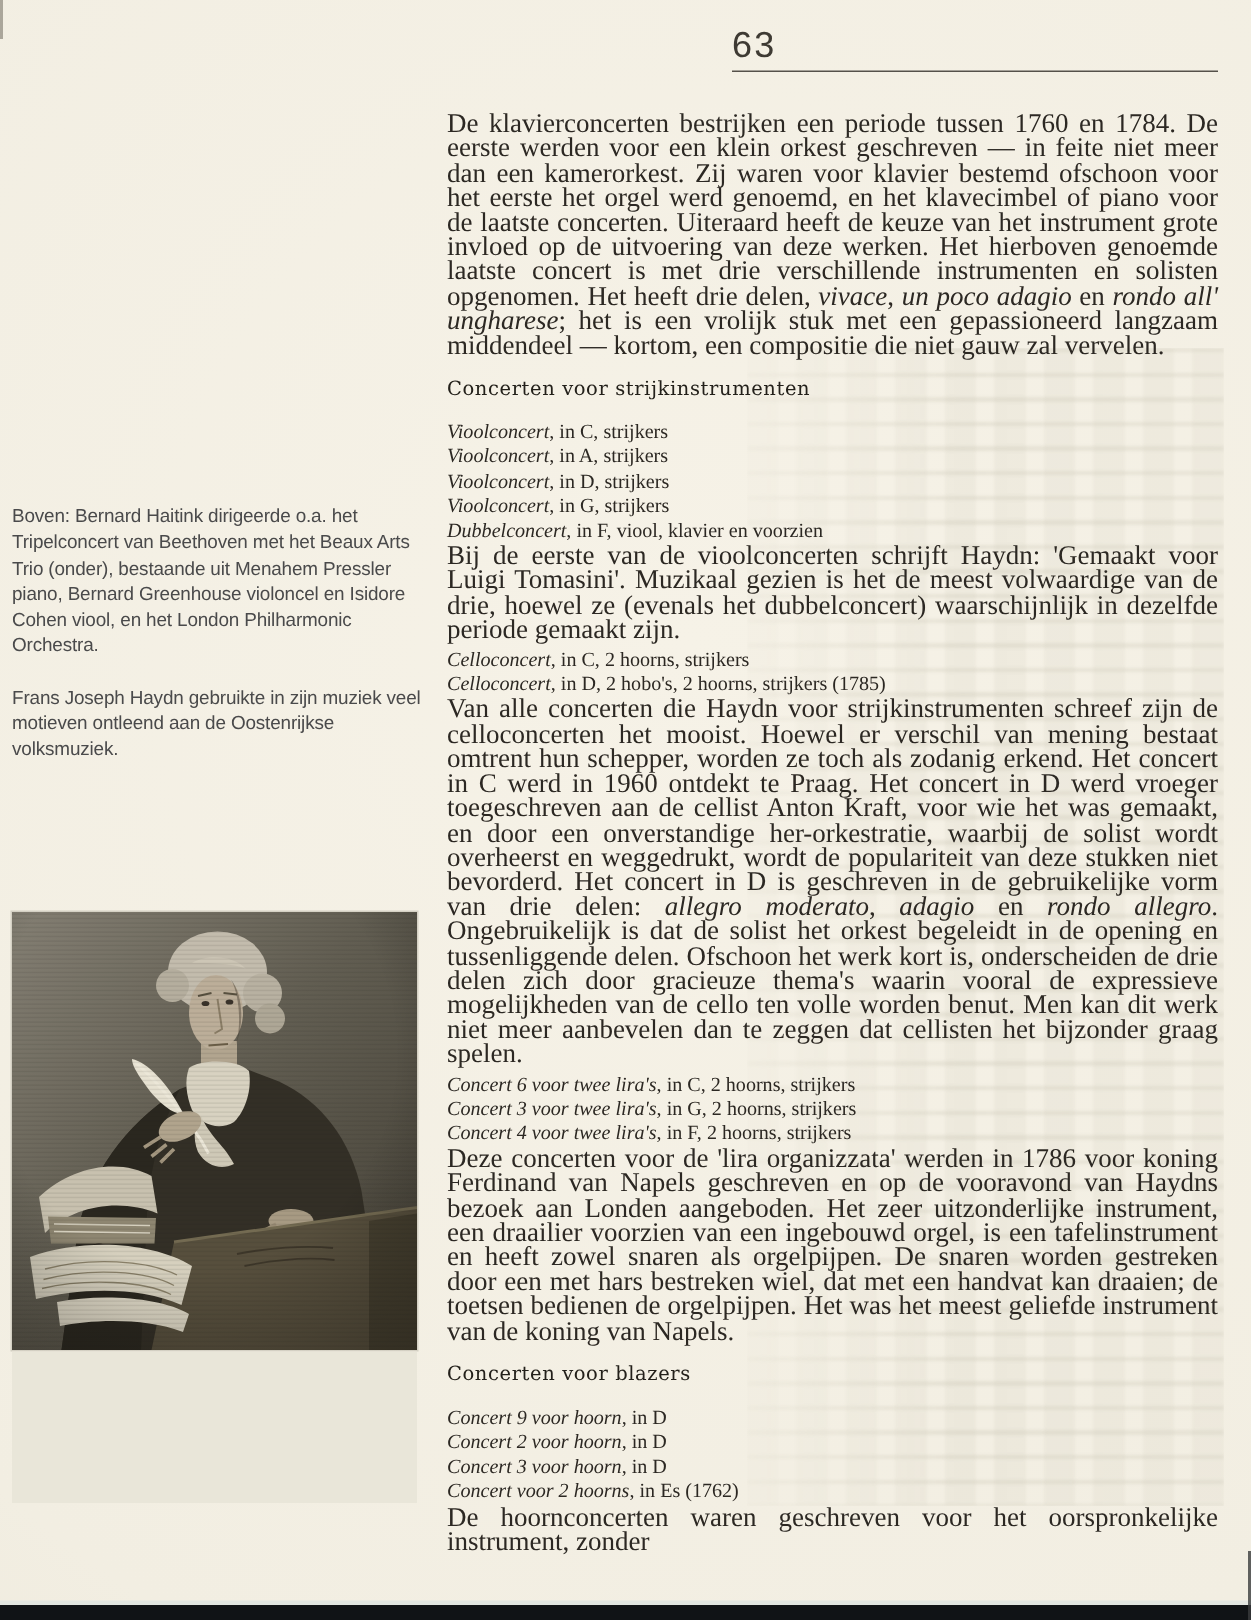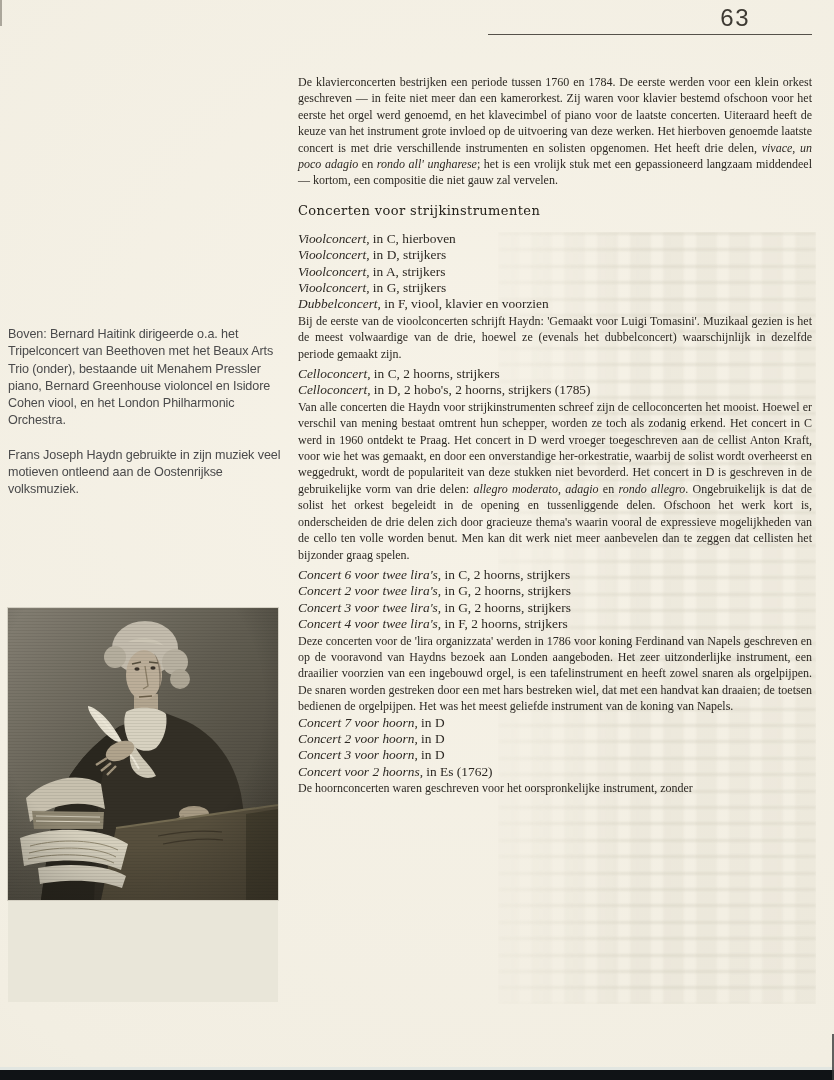--- a/index.html
+++ b/index.html
@@ -17,38 +17,38 @@
   
   .bleed{position:absolute;left:498px;top:232px;width:318px;height:772px;pointer-events:none;
     background-image:
       repeating-linear-gradient(180deg, rgba(142,138,112,.34) 0 3px, rgba(0,0,0,0) 3px 16.4px),
       repeating-linear-gradient(90deg, rgba(146,142,118,.18) 0 21px, rgba(0,0,0,0) 21px 33px);
     filter:blur(1.1px);opacity:.42;
     -webkit-mask-image:linear-gradient(90deg, rgba(0,0,0,.25) 0, rgba(0,0,0,.95) 45%, rgba(0,0,0,.8) 100%);
     mask-image:linear-gradient(90deg, rgba(0,0,0,.25) 0, rgba(0,0,0,.95) 45%, rgba(0,0,0,.8) 100%);}
 
   
-  .pagehead{position:absolute;left:488px;top:6px;width:324px;text-align:right;}
+  .pagehead{position:absolute;left:488px;top:19px;width:324px;}
   .pagenum{display:inline-block;margin-right:62px;font-family:"Liberation Sans", sans-serif;
     font-size:24px;line-height:1;letter-spacing:1.5px;color:#3e3a33;}
   .pagerule{margin-top:4px;border-top:1.6px solid #55514a;height:0;}
 
   
-  .sidebar{position:absolute;left:8px;top:326px;width:280px;}
+  .sidebar{position:absolute;left:8px;top:336px;width:280px;}
   .caption{margin:0 0 17px 0;font-family:"Liberation Sans", sans-serif;font-size:12.6px;
     line-height:17.3px;color:#4a4a4b;letter-spacing:-0.1px;}
 
   .portrait{position:absolute;left:8px;top:608px;width:270px;height:292px;margin:0;
     box-shadow:0 0 0 1px rgba(120,115,100,.25);}
   .portrait svg{display:block;width:270px;height:292px;}
   .photo-foot{position:absolute;left:8px;top:901px;width:270px;height:101px;background:#e9e6d9;}
 
   
   .maincol{position:absolute;left:298px;top:0;width:514px;}
-  .body{margin:0;font-size:12px;line-height:16.4px;text-align:justify;}
+  .body{margin:0;font-size:18px;line-height:16.4px;text-align:justify;}
   .sect{margin:15px 0 12px 0;font-family:"DejaVu Serif", serif;font-weight:normal;
     font-size:13px;line-height:1.15;letter-spacing:.4px;color:#23201a;}
   .worklist{font-size:13.4px;line-height:16.4px;}
   .worklist.gap{margin-top:4px;}
   .work-item em, .body em{font-style:italic;}
   .spacer-top{height:74px;}
 </style>
 </head>
 <body>
 
@@ -140,45 +140,45 @@
   <div class="photo-foot"></div>
 
   <main class="maincol">
     <div class="spacer-top"></div>
 
     <p class="body"><span>De klavierconcerten bestrijken een periode tussen 1760 en 1784. De eerste werden voor een klein orkest geschreven — in feite niet meer dan een kamerorkest. Zij waren voor klavier bestemd ofschoon voor het eerste het orgel werd genoemd, en het klavecimbel of piano voor de laatste concerten. Uiteraard heeft de keuze van het instrument grote invloed op de uitvoering van deze werken. Het hierboven genoemde laatste concert is met drie verschillende instrumenten en solisten opgenomen. Het heeft drie delen, </span><em>vivace</em><span>, </span><em>un poco adagio</em><span> en </span><em>rondo all' ungharese</em><span>; het is een vrolijk stuk met een gepassioneerd langzaam middendeel — kortom, een compositie die niet gauw zal vervelen.</span></p>
 
     <h2 class="sect">Concerten voor strijkinstrumenten</h2>
 
     <div class="worklist">
-        <div class="work-item"><em>Vioolconcert</em><span>, in C, hierboven</span></div>
+        <div class="work-item"><em>Vioolconcert</em><span>, in C, strijkers</span></div>
+        <div class="work-item"><em>Vioolconcert</em><span>, in A, strijkers</span></div>
         <div class="work-item"><em>Vioolconcert</em><span>, in D, strijkers</span></div>
-        <div class="work-item"><em>Vioolconcert</em><span>, in A, strijkers</span></div>
         <div class="work-item"><em>Vioolconcert</em><span>, in G, strijkers</span></div>
         <div class="work-item"><em>Dubbelconcert</em><span>, in F, viool, klavier en voorzien</span></div>
       </div>
     <p class="body"><span>Bij de eerste van de vioolconcerten schrijft Haydn: 'Gemaakt voor Luigi Tomasini'. Muzikaal gezien is het de meest volwaardige van de drie, hoewel ze (evenals het dubbelconcert) waarschijnlijk in dezelfde periode gemaakt zijn.</span></p>
 
     <div class="worklist gap">
         <div class="work-item"><em>Celloconcert</em><span>, in C, 2 hoorns, strijkers</span></div>
         <div class="work-item"><em>Celloconcert</em><span>, in D, 2 hobo's, 2 hoorns, strijkers (1785)</span></div>
       </div>
     <p class="body"><span>Van alle concerten die Haydn voor strijkinstrumenten schreef zijn de celloconcerten het mooist. Hoewel er verschil van mening bestaat omtrent hun schepper, worden ze toch als zodanig erkend. Het concert in C werd in 1960 ontdekt te Praag. Het concert in D werd vroeger toegeschreven aan de cellist Anton Kraft, voor wie het was gemaakt, en door een onverstandige her-orkestratie, waarbij de solist wordt overheerst en weggedrukt, wordt de populariteit van deze stukken niet bevorderd. Het concert in D is geschreven in de gebruikelijke vorm van drie delen: </span><em>allegro moderato</em><span>, </span><em>adagio</em><span> en </span><em>rondo allegro</em><span>. Ongebruikelijk is dat de solist het orkest begeleidt in de opening en tussenliggende delen. Ofschoon het werk kort is, onderscheiden de drie delen zich door gracieuze thema's waarin vooral de expressieve mogelijkheden van de cello ten volle worden benut. Men kan dit werk niet meer aanbevelen dan te zeggen dat cellisten het bijzonder graag spelen.</span></p>
 
     <div class="worklist gap">
         <div class="work-item"><em>Concert 6 voor twee lira's</em><span>, in C, 2 hoorns, strijkers</span></div>
-        <div class="work-item"><em>Concert 2 voor twee lira's</em><span>, in G, 2 hoorns, strijkers</span></div>
         <div class="work-item"><em>Concert 3 voor twee lira's</em><span>, in G, 2 hoorns, strijkers</span></div>
         <div class="work-item"><em>Concert 4 voor twee lira's</em><span>, in F, 2 hoorns, strijkers</span></div>
       </div>
     <p class="body"><span>Deze concerten voor de 'lira organizzata' werden in 1786 voor koning Ferdinand van Napels geschreven en op de vooravond van Haydns bezoek aan Londen aangeboden. Het zeer uitzonderlijke instrument, een draailier voorzien van een ingebouwd orgel, is een tafelinstrument en heeft zowel snaren als orgelpijpen. De snaren worden gestreken door een met hars bestreken wiel, dat met een handvat kan draaien; de toetsen bedienen de orgelpijpen. Het was het meest geliefde instrument van de koning van Napels.</span></p>
 
+    <h2 class="sect">Concerten voor blazers</h2>
 
     <div class="worklist">
-        <div class="work-item"><em>Concert 7 voor hoorn</em><span>, in D</span></div>
+        <div class="work-item"><em>Concert 9 voor hoorn</em><span>, in D</span></div>
         <div class="work-item"><em>Concert 2 voor hoorn</em><span>, in D</span></div>
         <div class="work-item"><em>Concert 3 voor hoorn</em><span>, in D</span></div>
         <div class="work-item"><em>Concert voor 2 hoorns</em><span>, in Es (1762)</span></div>
       </div>
     <p class="body"><span>De hoornconcerten waren geschreven voor het oorspronkelijke instrument, zonder</span></p>
   </main>
 
   <div class="bottom-line"></div>
   <div class="bottom-bar"></div>
   <div class="edge-right"></div>

